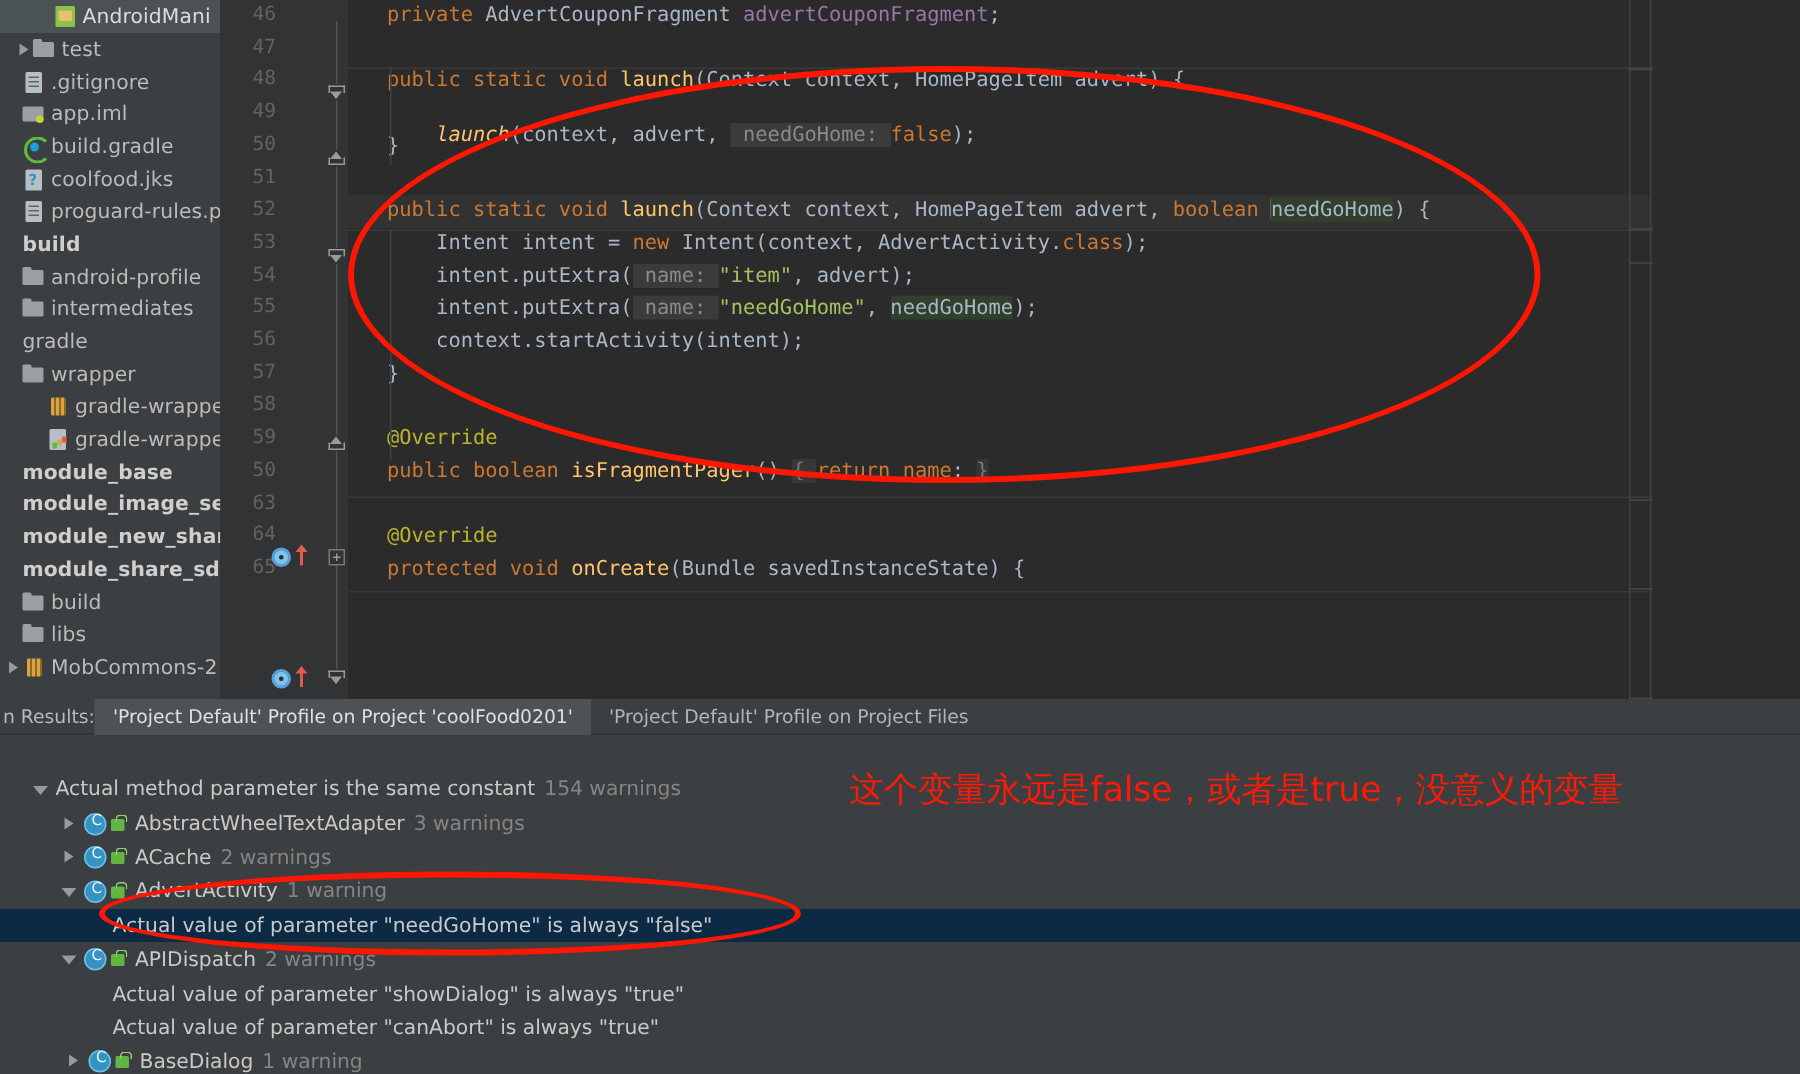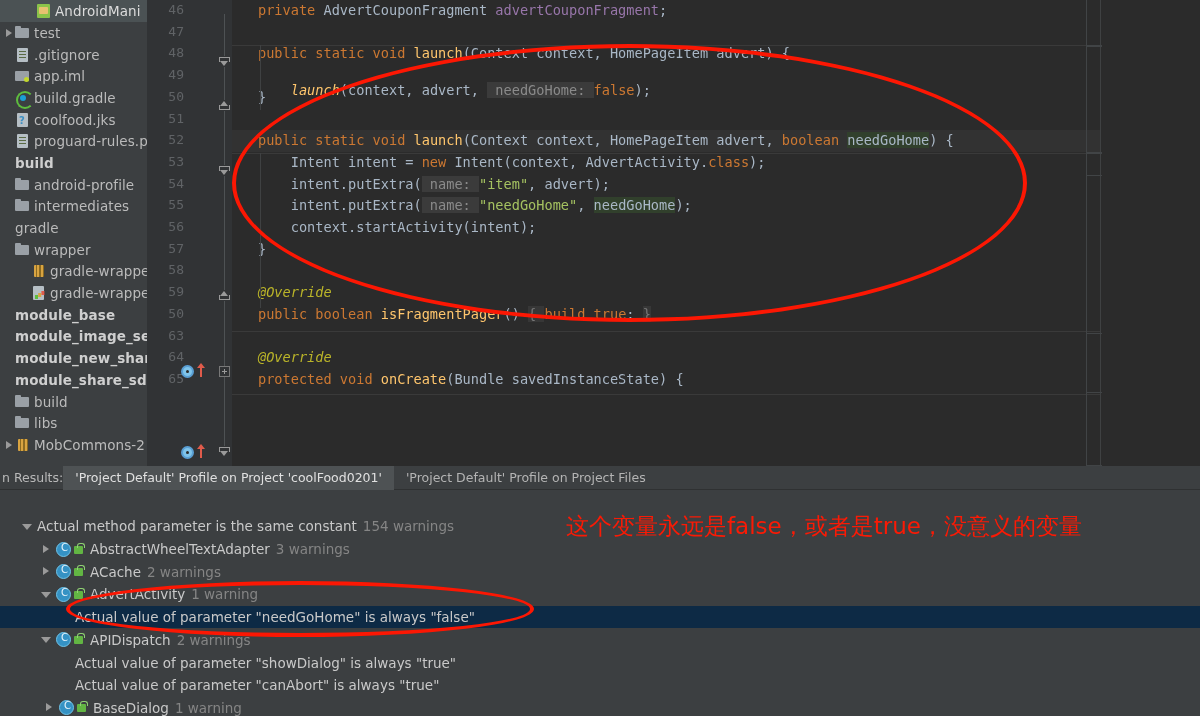--- a/index.html
+++ b/index.html
@@ -176,21 +176,21 @@
     position:absolute; left:0; width:968px; height:21.7px; line-height:21.7px;
     white-space:pre; padding-left:26px; color:#a9b7c6;
   }
   .cline.cur { background:#323232; }
   .sep {
     position:absolute; left:0; width:968px; height:1px; background:#3a3a3a;
   }
   .kw { color:#cc7832; }
   .fn { color:#ffc66d; }
   .str { color:#a5c261; }
-  .ann { color:#bbb529;font-style:italic; }
+  .ann { color:#bbb529; }
   .fld { color:#9876aa; }
   .hintbg { background:#3b3b3b; color:#8a8a8a; }
   .greenhl { background:#31402c; }
   .foldhl { background:#373737; color:#777; }
   .caret {
     display:inline-block; width:1px; height:14px; background:#cfcfcf;
     vertical-align:-2px; margin:0 -1px 0 0;
   }
   .indentguide {
     position:absolute; width:1px; background:#3f4142;
@@ -270,21 +270,21 @@
     font-family:"DejaVu Sans","Liberation Sans",sans-serif;
   }
 </style>
 </head>
 <body>
 
 <div id="app">
 
   <div id="sidebar">
     <div id="sidebar-tree" style="padding-top:22px;">
-        <div class="tree-row" style="padding-left: 2px;">
+        <div class="tree-row" style="padding-left: 2px; margin-left: 7px;">
           <span class="tw">
             <span class="arrow arrow-right"></span>
           </span>
           <span class="ic ic-folder"></span>
           <span class="lbl">test</span>
         </div>
         <div class="tree-row" style="padding-left: 2px;">
           <span class="tw"></span>
           <span class="ic ic-file"></span>
           <span class="lbl">.gitignore</span>
@@ -468,21 +468,21 @@
         <div class="cline" style="top: 86.8px;">}</div>
         <div class="cline" style="top: 108.5px;"></div>
         <div class="cline cur" style="top: 130.2px;"><span class="kw">public static void</span> <span class="fn">launch</span>(Context context, HomePageItem advert, <span class="kw">boolean</span> <span class="caret"></span><span class="greenhl">needGoHome</span>) {</div>
         <div class="cline" style="top: 151.9px;">    Intent intent = <span class="kw">new</span> Intent(context, AdvertActivity.<span class="kw">class</span>);</div>
         <div class="cline" style="top: 173.6px;">    intent.putExtra(<span class="hintbg"> name: </span><span class="str">"item"</span>, advert);</div>
         <div class="cline" style="top: 195.3px;">    intent.putExtra(<span class="hintbg"> name: </span><span class="str">"needGoHome"</span>, <span class="greenhl">needGoHome</span>);</div>
         <div class="cline" style="top: 217px;">    context.startActivity(intent);</div>
         <div class="cline" style="top: 238.7px;">}</div>
         <div class="cline" style="top: 260.4px;"></div>
         <div class="cline" style="top: 282.1px;"><span class="ann">@Override</span></div>
-        <div class="cline" style="top: 303.8px;"><span class="kw">public boolean</span> <span class="fn">isFragmentPager</span>() <span class="foldhl">{ </span><span class="kw">build true</span>; <span class="foldhl">}</span></div>
+        <div class="cline" style="top: 303.8px;"><span class="kw">public boolean</span> <span class="fn">isFragmentPager</span>() <span class="foldhl">{ </span><span class="kw">return name</span>; <span class="foldhl">}</span></div>
         <div class="cline" style="top: 325.5px;"></div>
         <div class="cline" style="top: 347.2px;"><span class="ann">@Override</span></div>
         <div class="cline" style="top: 368.9px;"><span class="kw">protected void</span> <span class="fn">onCreate</span>(Bundle savedInstanceState) {</div>
         <div class="indentguide" style="left: 28px; top: 153px; height: 155px;"></div>
         <div class="indentguide" style="left: 28px; top: 45px; height: 65px;"></div>
       </div>
     <div id="minimap">
       <div class="mmband" style="top:-1px;height:47px;"></div>
       <div class="mmband" style="top:46px;height:108px;"></div>
       <div class="mmband" style="top:152px;height:24px;"></div>

